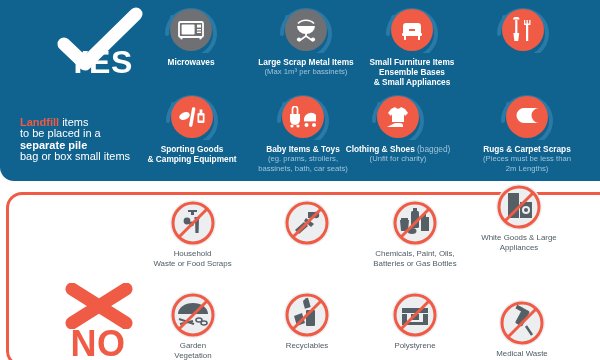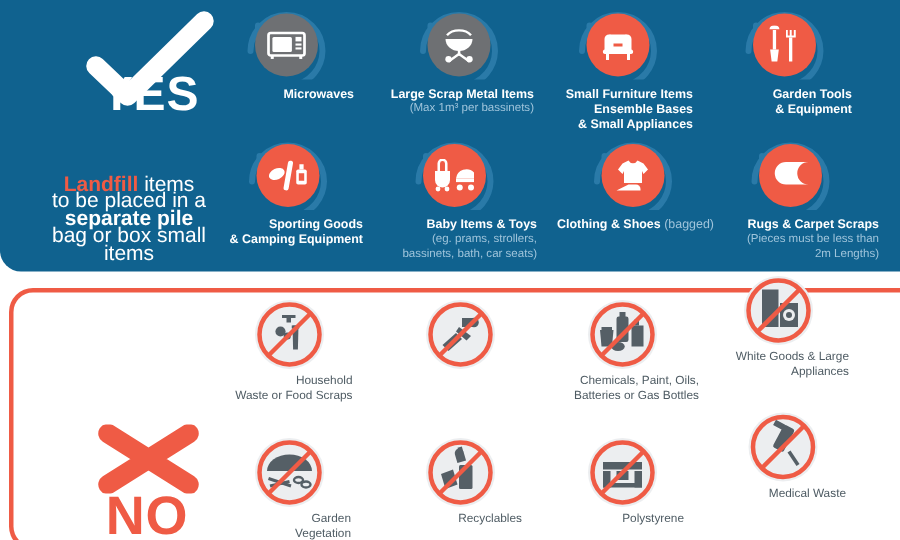--- a/index.html
+++ b/index.html
@@ -22,28 +22,28 @@
     position: absolute; left: 52px; top: 6px; width: 96px; height: 74px;
   }
   .yes-word {
     position: absolute; left: 52px; top: 44px; width: 96px;
     text-align: center;
     font-size: 32px; font-weight: bold; color: #ffffff;
     letter-spacing: .5px;
   }
   .landfill-note {
     position: absolute; left: 20px; top: 117px; width: 132px;
-    text-align: center; color: #ffffff;
-    font-size: 14px; line-height: 11.4px;
+    color: #ffffff;
+    font-size: 11px; line-height: 11.4px;
   }
   .landfill-note .kw { color: #ef5b45; font-weight: bold; }
   .landfill-note .bold { font-weight: bold; }
 
   
-  .cell { position: absolute; text-align: right; }
+  .cell { position: absolute; text-align: center; }
   .badge { position: relative; margin: 0 auto; }
 
   .arc { position: absolute; left: 0; top: 0; }
   .disc {
     position: absolute; border-radius: 50%;
     display: flex; align-items: center; justify-content: center;
   }
   .disc svg { display: block; }
 
   .cap {
@@ -167,22 +167,20 @@
         <div class="disc" style="left:12px;top:3px;width:42px;height:42px;background:#ef5b45;">
           <svg width="24" height="26" viewBox="0 0 24 26">
             <rect x="4.2" y="3" width="2.2" height="13" fill="#ffffff"></rect>
             <path d="M2 2.5 A3 2.5 0 0 1 8.6 2.5 Z" fill="#ffffff"></path>
             <path d="M2.4 16 L8.2 16 L7.2 24 L3.4 24 Z" fill="#ffffff"></path>
             <rect x="15" y="8" width="2.2" height="16" fill="#ffffff"></rect>
             <path d="M13 8 L19.5 8 L19.5 3 L18.2 3 L18.2 6.6 L16.8 6.6 L16.8 3 L15.5 3 L15.5 6.6 L14.2 6.6 L14.2 3 L13 3 Z" fill="#ffffff"></path>
           </svg>
         </div>
       </div>
-      <div class="cap" style="white-space:pre-line;">Garden Tools
-&amp; Equipment</div>
     </div>
 
     <div class="cell" style="left:142px; top:93px; width:100px;">
       <div class="badge" style="width:66px;height:47px;">
         <svg class="arc" width="66" height="47" viewBox="0 0 66 47">
           <path d="M9 28 A24 24 0 0 1 33 4 A24 24 0 0 1 57 28 A24 24 0 0 1 38 51" fill="none" stroke="#2a7aa8" stroke-width="4" stroke-linecap="round"></path>
           <path d="M14 11 L14 20 L23 20" fill="none" stroke="#2a7aa8" stroke-width="4" stroke-linecap="round" stroke-linejoin="round"></path>
         </svg>
         <div class="disc" style="left:12px;top:3px;width:42px;height:42px;background:#ef5b45;">
           <svg width="28" height="24" viewBox="0 0 28 24">
@@ -215,34 +213,35 @@
             <circle cx="18.5" cy="19" r="2" fill="#ffffff"></circle>
             <circle cx="26" cy="19" r="2" fill="#ffffff"></circle>
           </svg>
         </div>
       </div>
       <div class="cap">Baby Items &amp; Toys</div>
       <div class="subcap" style="white-space:pre-line;">(eg. prams, strollers,
 bassinets, bath, car seats)</div>
     </div>
 
-    <div class="cell" style="left:368px; top:93px; width:108px;">
+    <div class="cell" style="left:344px; top:93px; width:108px;">
       <div class="badge" style="width:66px;height:47px;">
         <svg class="arc" width="66" height="47" viewBox="0 0 66 47">
           <path d="M9 28 A24 24 0 0 1 33 4 A24 24 0 0 1 57 28 A24 24 0 0 1 38 51" fill="none" stroke="#2a7aa8" stroke-width="4" stroke-linecap="round"></path>
           <path d="M14 11 L14 20 L23 20" fill="none" stroke="#2a7aa8" stroke-width="4" stroke-linecap="round" stroke-linejoin="round"></path>
         </svg>
         <div class="disc" style="left:12px;top:3px;width:42px;height:42px;background:#ef5b45;">
           <svg width="26" height="24" viewBox="0 0 26 24">
             <path d="M10 2 L6 4 L3 8 L6 11 L7 9 L7 17 L19 17 L19 9 L20 11 L23 8 L20 4 L16 2 A3.4 3.4 0 0 1 10 2 Z" fill="#ffffff"></path>
             <path d="M2 22 L10 18 L15 18 A3 3 0 0 1 18 21 L18 22 Z" fill="#ffffff"></path>
           </svg>
         </div>
       </div>
       <div class="cap"><span>Clothing &amp; Shoes</span> <span class="sub">(bagged)</span></div>
+      <div class="subcap">(Unfit for charity)</div>
     </div>
 
     <div class="cell" style="left:468px; top:93px; width:118px;">
       <div class="badge" style="width:66px;height:47px;">
         <svg class="arc" width="66" height="47" viewBox="0 0 66 47">
           <path d="M9 28 A24 24 0 0 1 33 4 A24 24 0 0 1 57 28 A24 24 0 0 1 38 51" fill="none" stroke="#2a7aa8" stroke-width="4" stroke-linecap="round"></path>
           <path d="M14 11 L14 20 L23 20" fill="none" stroke="#2a7aa8" stroke-width="4" stroke-linecap="round" stroke-linejoin="round"></path>
         </svg>
         <div class="disc" style="left:12px;top:3px;width:42px;height:42px;background:#ef5b45;">
           <svg width="28" height="22" viewBox="0 0 28 22">
@@ -387,21 +386,21 @@
           <rect x="19" y="22" width="8" height="6"></rect>
           <rect x="10" y="30" width="26" height="3"></rect>
         </g>
         <circle cx="23" cy="23" r="20" fill="none" stroke="#ef5b45" stroke-width="3"></circle>
         <line x1="9.5" y1="36.5" x2="36.5" y2="9.5" stroke="#ef5b45" stroke-width="3"></line>
       </svg>
     </div>
     <div class="ncap" style="white-space:pre-line;">Polystyrene</div>
   </div>
 
-  <div class="cell" style="left:480px; top:275px; width:84px;">
+  <div class="cell" style="left:480px; top:300px; width:84px;">
     <div class="badge" style="width:46px;height:46px;">
       <div class="disc" style="left:0;top:0;width:46px;height:46px;background:#eceef0;"></div>
       <svg width="46" height="46" viewBox="0 0 46 46" style="position:absolute;left:0;top:0;">
         <g stroke="#555f66" fill="#555f66">
           <rect x="20" y="9" width="7" height="16" rx="1" transform="rotate(28 23 17)"></rect>
           <path d="M27 26 L33 35" stroke-width="2.4" fill="none"></path>
           <rect x="17.5" y="6.5" width="6" height="3" transform="rotate(28 20 8)"></rect>
         </g>
         <circle cx="23" cy="23" r="20" fill="none" stroke="#ef5b45" stroke-width="3"></circle>
         <line x1="9.5" y1="36.5" x2="36.5" y2="9.5" stroke="#ef5b45" stroke-width="3"></line>

